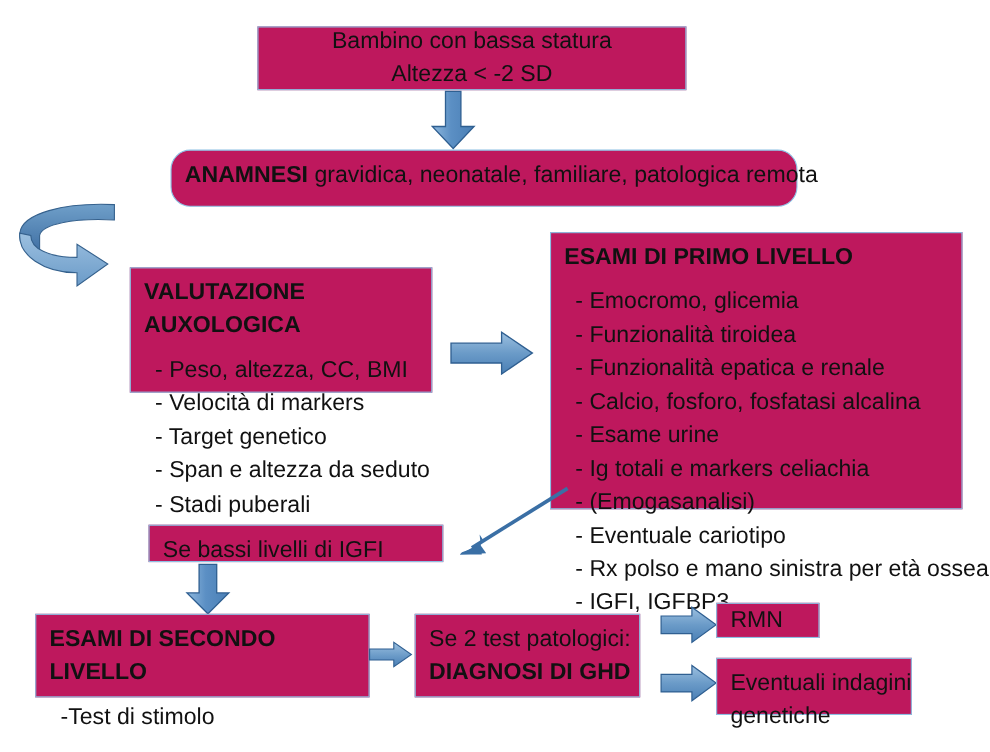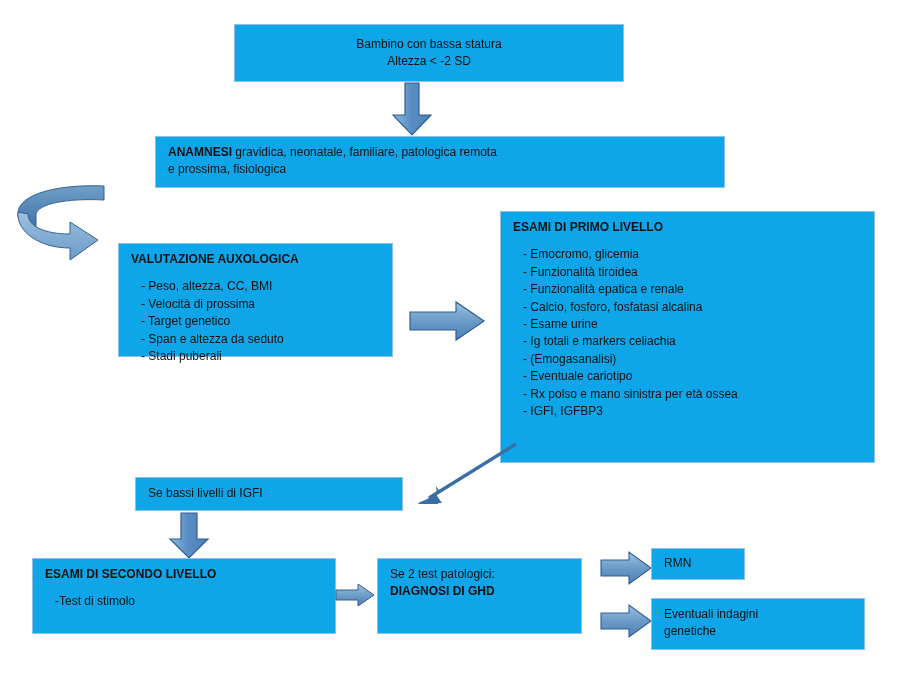--- a/index.html
+++ b/index.html
@@ -14,23 +14,23 @@
     position: relative;
     width: 900px;
     height: 684px;
     background: #ffffff;
     overflow: hidden;
   }
   .box {
     position: absolute;
     box-sizing: border-box;
     border: 1.5px solid #8cc0e4;
-    background: #0ea5e9;
+    background: #be185d;
     color: #111111;
-    font-size: 12px;
+    font-size: 21px;
     line-height: 1.45;
     padding: 7px 12px;
   }
   .box.center {
     text-align: center;
   }
   .box .title {
     font-weight: bold;
   }
   .box .line {
@@ -65,23 +65,22 @@
     <defs>
       <linearGradient id="gdown1" x1="0" y1="0" x2="1" y2="0">
         <stop offset="0%" stop-color="#8fb8dd"></stop>
         <stop offset="45%" stop-color="#5b8fc4"></stop>
         <stop offset="100%" stop-color="#4a7fb5"></stop>
       </linearGradient>
     </defs>
     <polygon points="16,0 30,0 30,32 42,32 23,52 4,32 16,32" fill="url(#gdown1)" stroke="#2f5f91" stroke-width="1.2"></polygon>
   </svg>
 
-  <div class="box" style="left:155px; top:136px; width:570px; height:52px;">
+  <div class="box" style="left:155px; top:136px; width:570px; height:52px;border-radius:18px;">
     <div class="line"><span class="inline-b">ANAMNESI</span><span> gravidica, neonatale, familiare, patologica remota</span></div>
-    <div class="line">e prossima, fisiologica</div>
   </div>
 
   <svg class="arrow-svg" style="left:14px; top:182px;" width="112" height="82" viewBox="0 0 112 82">
     <defs>
       <linearGradient id="gloopTop" x1="0" y1="0" x2="0" y2="1">
         <stop offset="0%" stop-color="#54runner"></stop>
       </linearGradient>
       <linearGradient id="gloopDark" x1="0" y1="0" x2="0" y2="1">
         <stop offset="0%" stop-color="#6f9fc9"></stop>
         <stop offset="100%" stop-color="#3f6fa3"></stop>
@@ -94,21 +93,21 @@
 
     <path d="M90,4 C44,2 6,12 4,30 C3,40 10,46 22,48 L22,32 C24,22 52,16 90,18 Z" fill="url(#gloopDark)" stroke="#35618d" stroke-width="1"></path>
 
     <path d="M4,30 C2,50 26,66 56,66 L56,78 L84,58 L56,40 L56,52 C30,52 14,44 14,32 Z" fill="url(#gloopLight)" stroke="#35618d" stroke-width="1"></path>
   </svg>
 
   <div class="box" style="left:118px; top:243px; width:275px; height:114px;">
     <div class="title">VALUTAZIONE AUXOLOGICA</div>
     <ul>
       <li>- Peso, altezza, CC, BMI</li>
-      <li>- Velocità di prossima</li>
+      <li>- Velocità di markers</li>
       <li>- Target genetico</li>
       <li>- Span e altezza da seduto</li>
       <li>- Stadi puberali</li>
     </ul>
   </div>
 
   <svg class="arrow-svg" style="left:410px; top:300px;" width="80" height="44" viewBox="0 0 80 44">
     <defs>
       <linearGradient id="gright1" x1="0" y1="0" x2="0" y2="1">
         <stop offset="0%" stop-color="#9cc0e0"></stop>
@@ -200,18 +199,18 @@
     <defs>
       <linearGradient id="gright4" x1="0" y1="0" x2="0" y2="1">
         <stop offset="0%" stop-color="#9cc0e0"></stop>
         <stop offset="50%" stop-color="#6b9bc8"></stop>
         <stop offset="100%" stop-color="#4a7fb5"></stop>
       </linearGradient>
     </defs>
     <polygon points="0,10 28,10 28,2 50,18 28,34 28,26 0,26" fill="url(#gright4)" stroke="#2f5f91" stroke-width="1.1"></polygon>
   </svg>
 
-  <div class="box" style="left:651px; top:598px; width:214px; height:52px;">
+  <div class="box" style="left:651px; top:598px; width:178px; height:52px;">
     <div class="line">Eventuali indagini</div>
     <div class="line">genetiche</div>
   </div>
 
 </div>
 
 </body></html>

